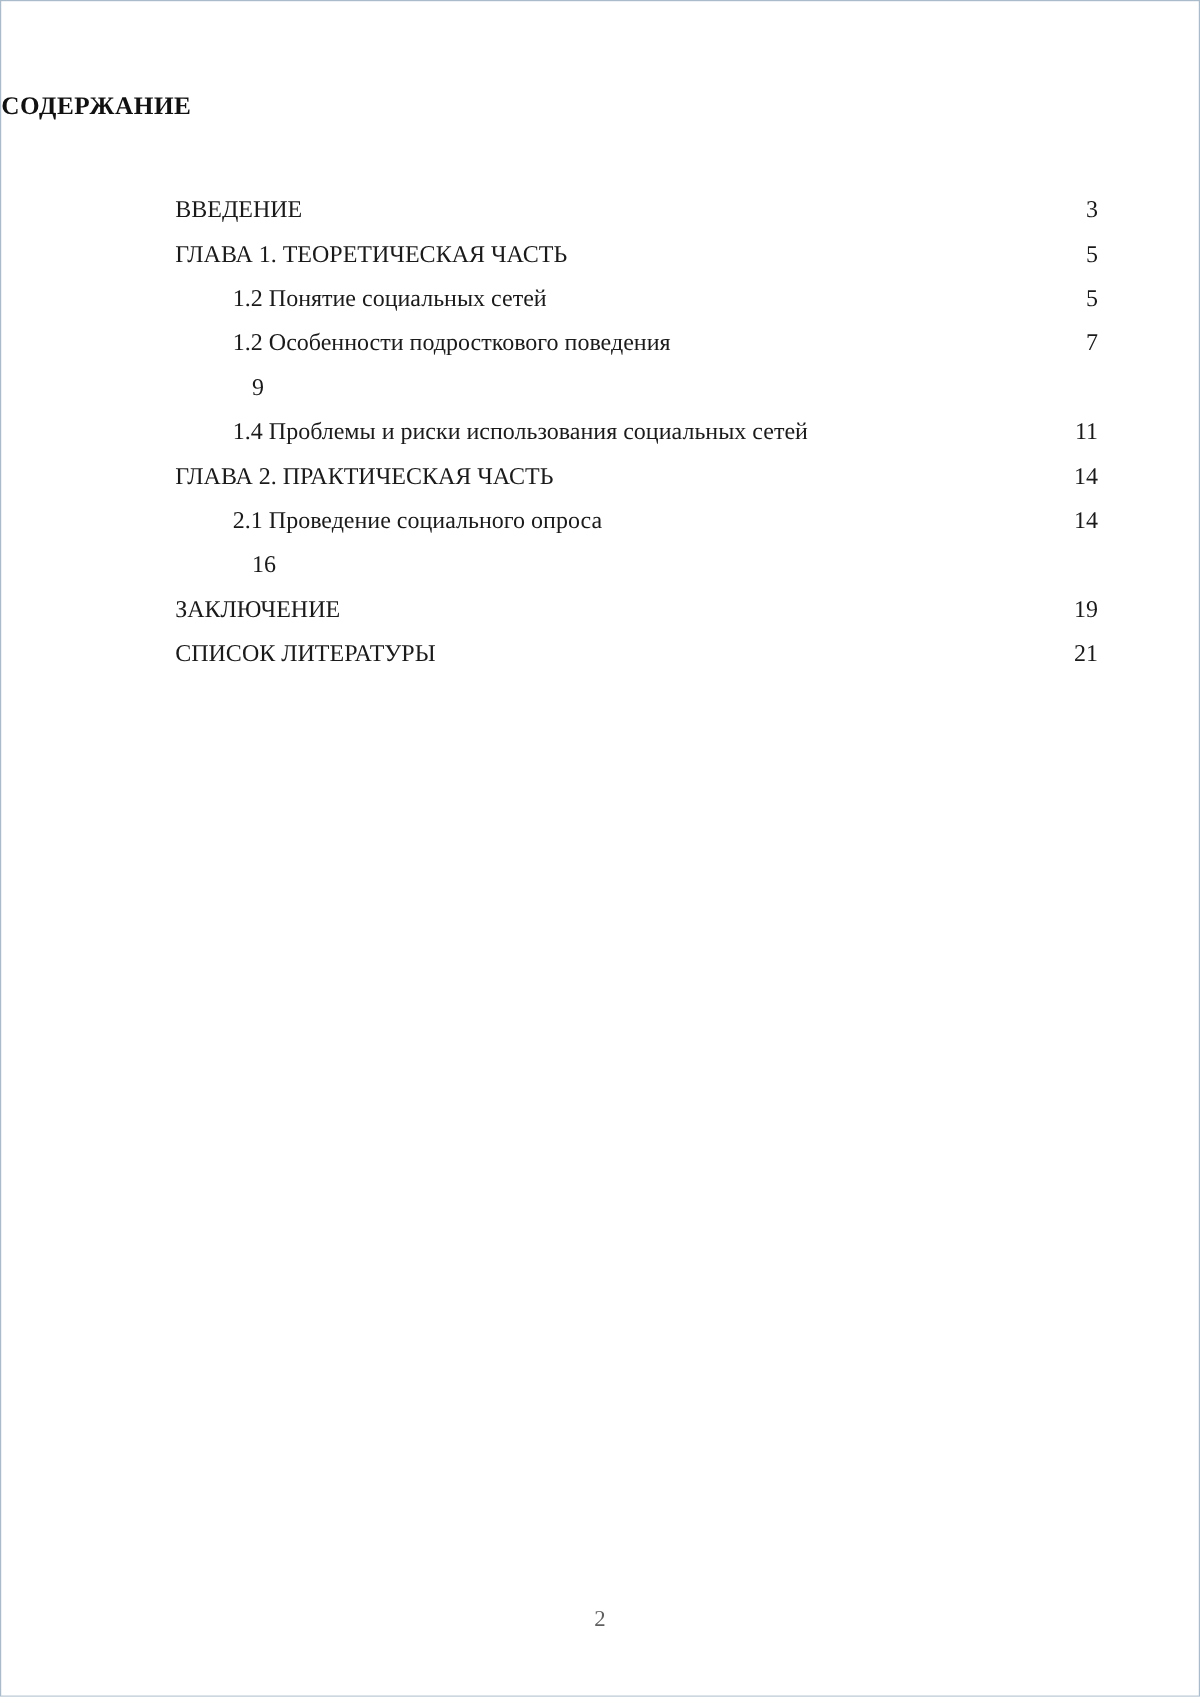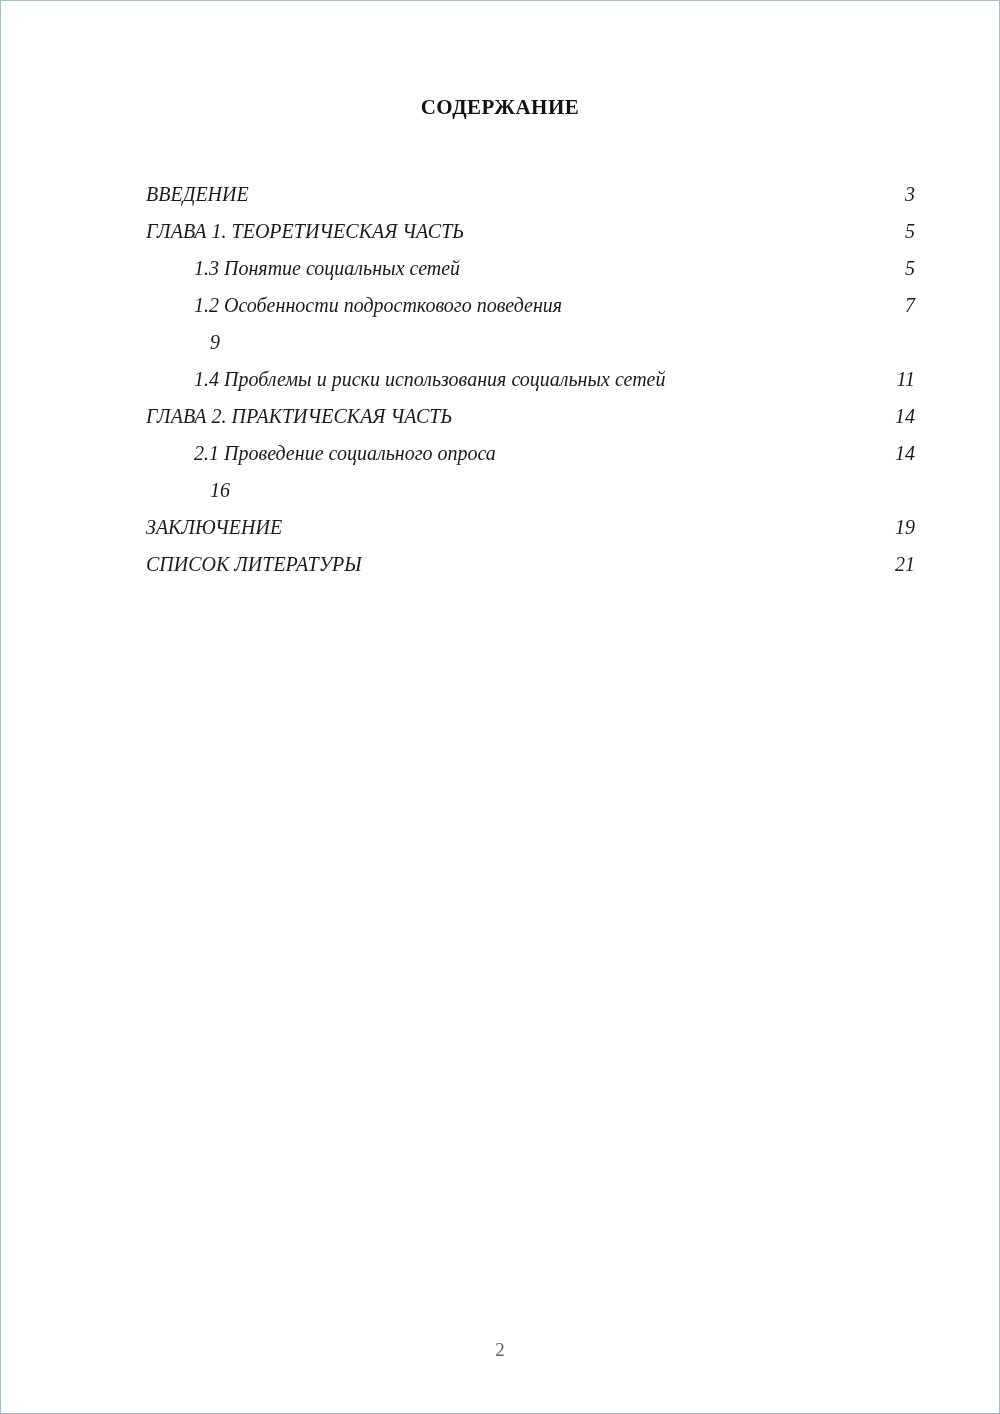--- a/index.html
+++ b/index.html
@@ -12,40 +12,39 @@
     width: 1000px;
     height: 1414px;
     background: #ffffff;
     border: 1px solid #aabccb;
     box-sizing: border-box;
     font-family: "Liberation Serif", "DejaVu Serif", serif;
     color: #1a1a1a;
     overflow: hidden;
   }
   .doc-title {
-    margin-top: 94px;
-    text-align: center;
+    margin-top: 75px;
+    text-align: left;
     font-weight: bold;
     font-size: 21px;
     letter-spacing: 0.5px;
     color: #111111;
   }
   .toc {
     margin-top: 56px;
     margin-left: 145px;
     margin-right: 84px;
   }
   .toc-row {
     display: flex;
     justify-content: space-between;
     align-items: baseline;
     font-size: 20px;
     line-height: 37px;
     white-space: nowrap;
-    font-style: italic;
   }
   .toc-row.level-1 {
     padding-left: 48px;
   }
   .toc-label {
     overflow: hidden;
   }
   .toc-page {
     margin-left: 16px;
   }
@@ -72,21 +71,21 @@
       <span class="toc-label">ВВЕДЕНИЕ</span>
       <span class="toc-page">3</span>
     </div>
 
     <div class="toc-row">
       <span class="toc-label">ГЛАВА 1. ТЕОРЕТИЧЕСКАЯ ЧАСТЬ</span>
       <span class="toc-page">5</span>
     </div>
 
     <div class="toc-row level-1">
-      <span class="toc-label">1.3 Понятие социальных сетей</span>
+      <span class="toc-label">1.2 Понятие социальных сетей</span>
       <span class="toc-page">5</span>
     </div>
 
     <div class="toc-row level-1">
       <span class="toc-label">1.2 Особенности подросткового поведения</span>
       <span class="toc-page">7</span>
     </div>
 
     <div class="toc-row level-1">
       <span class="toc-page">9</span>

